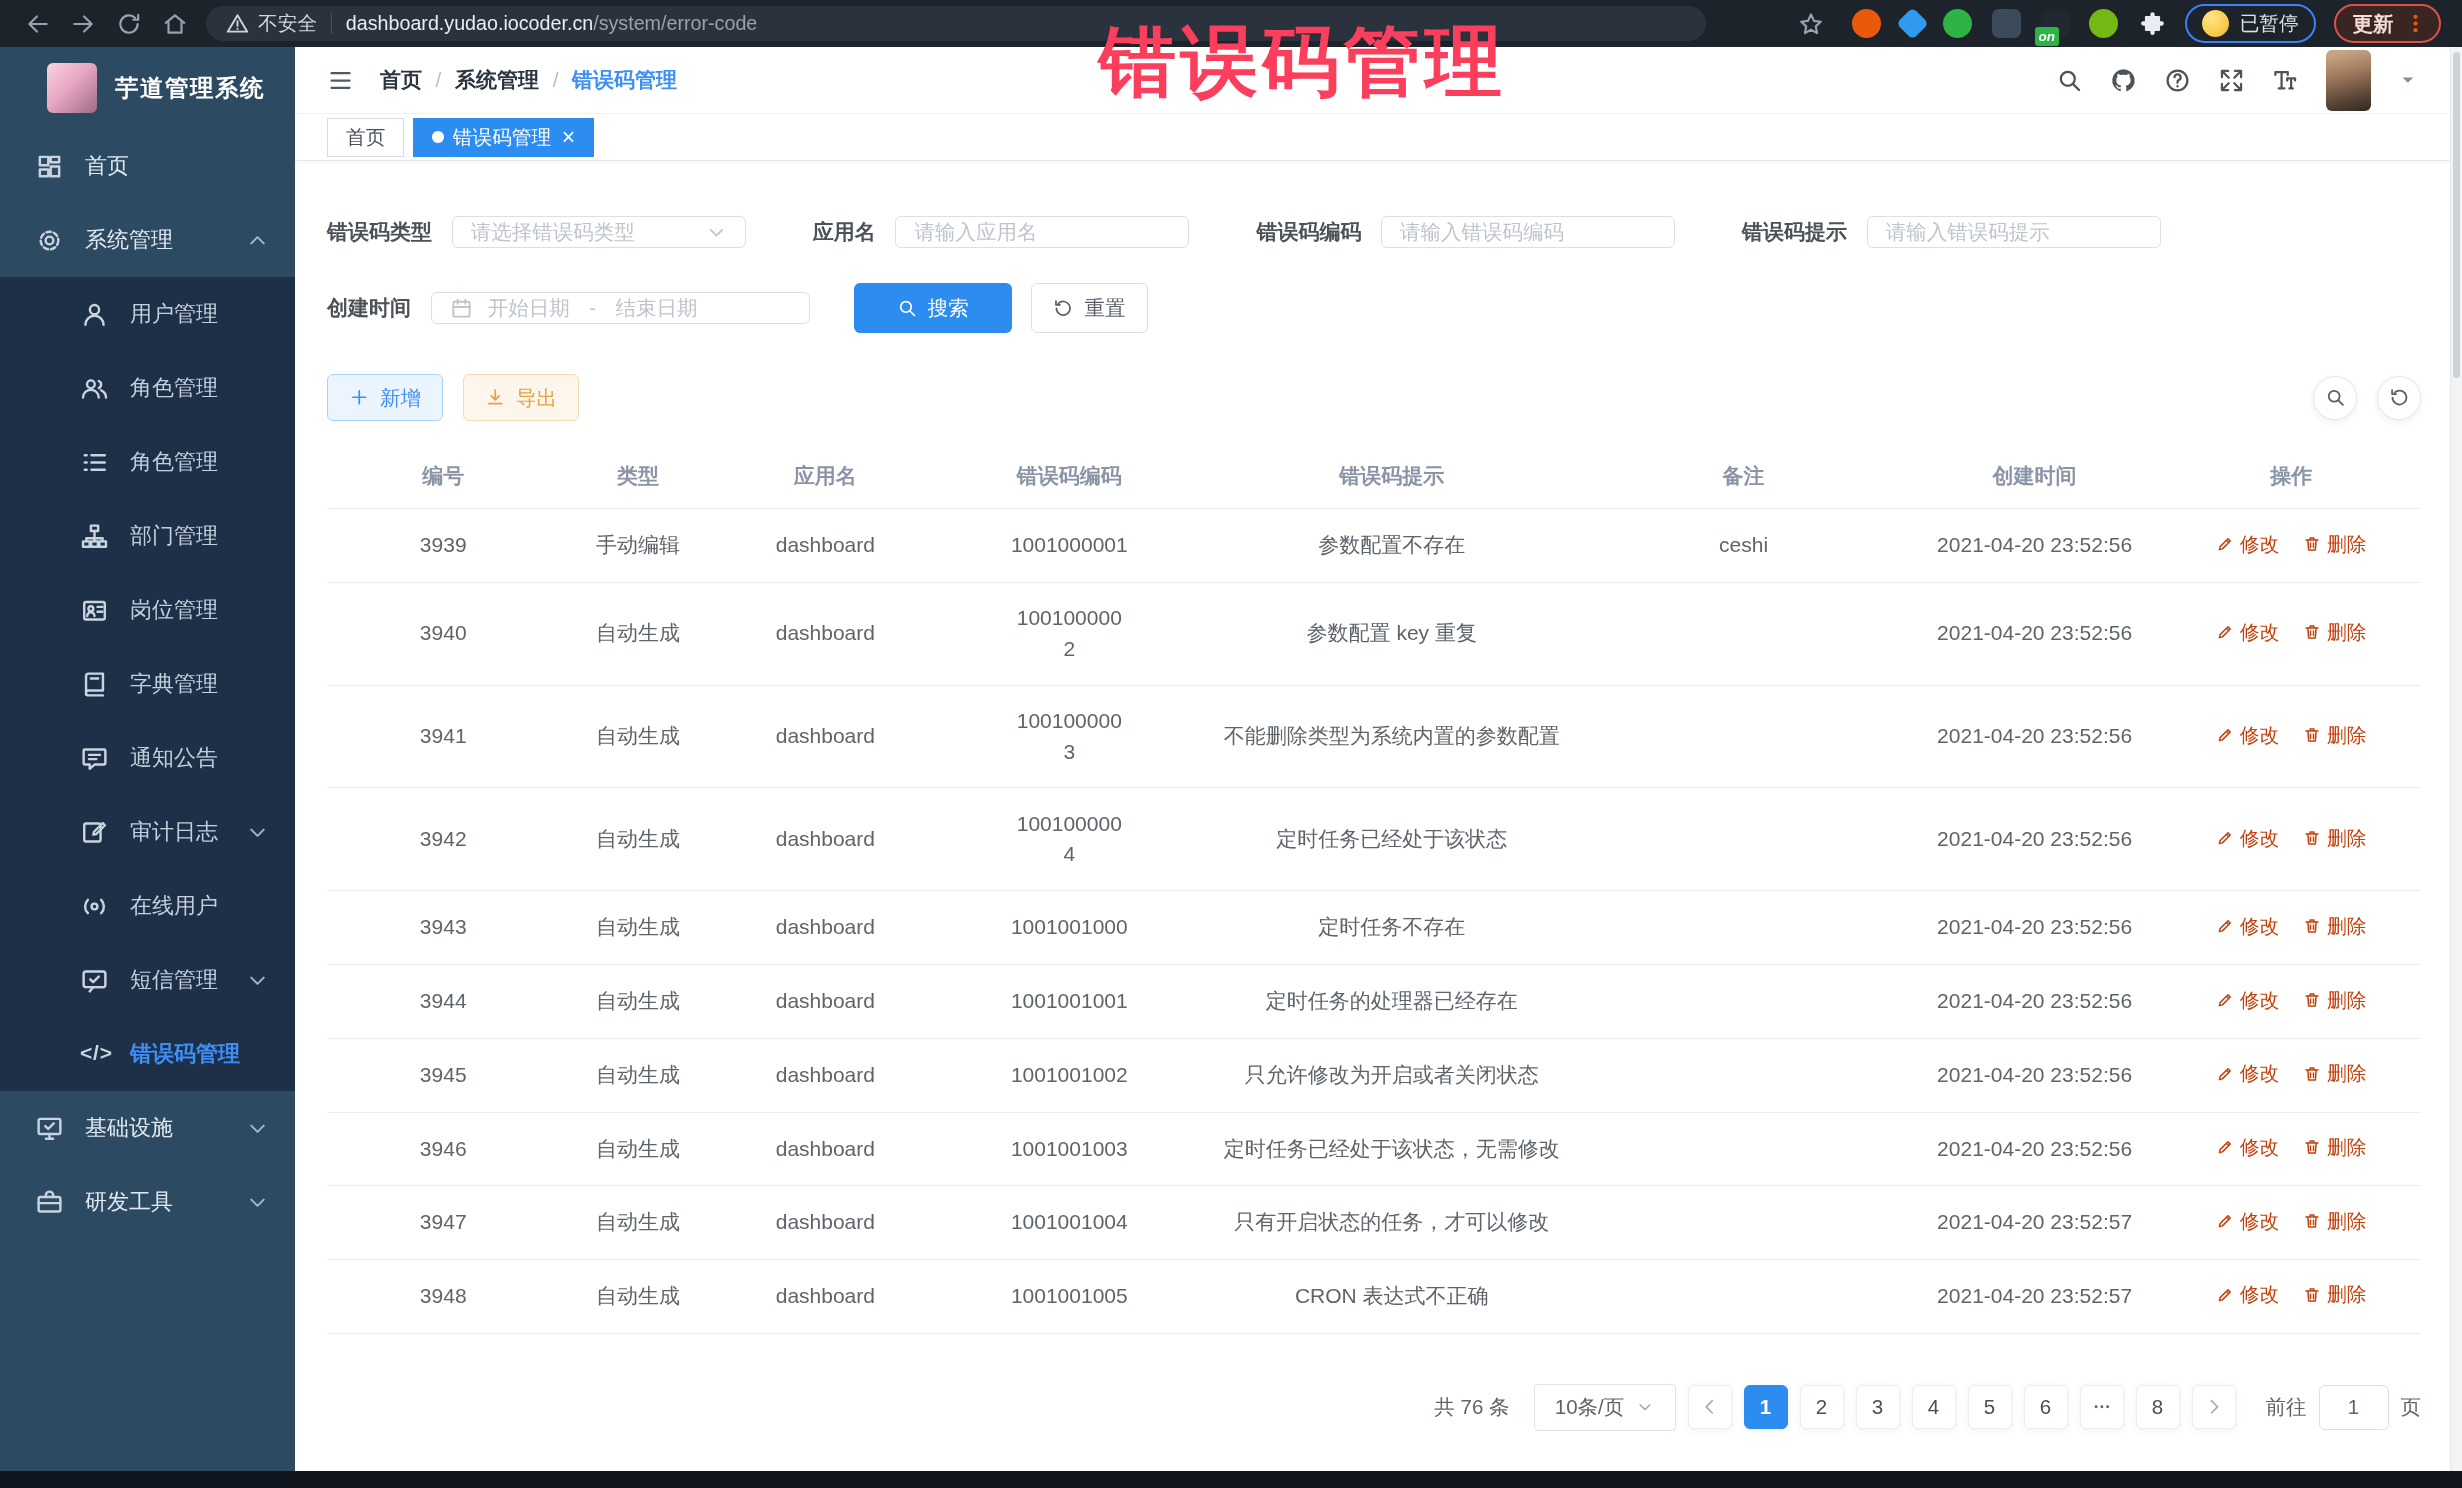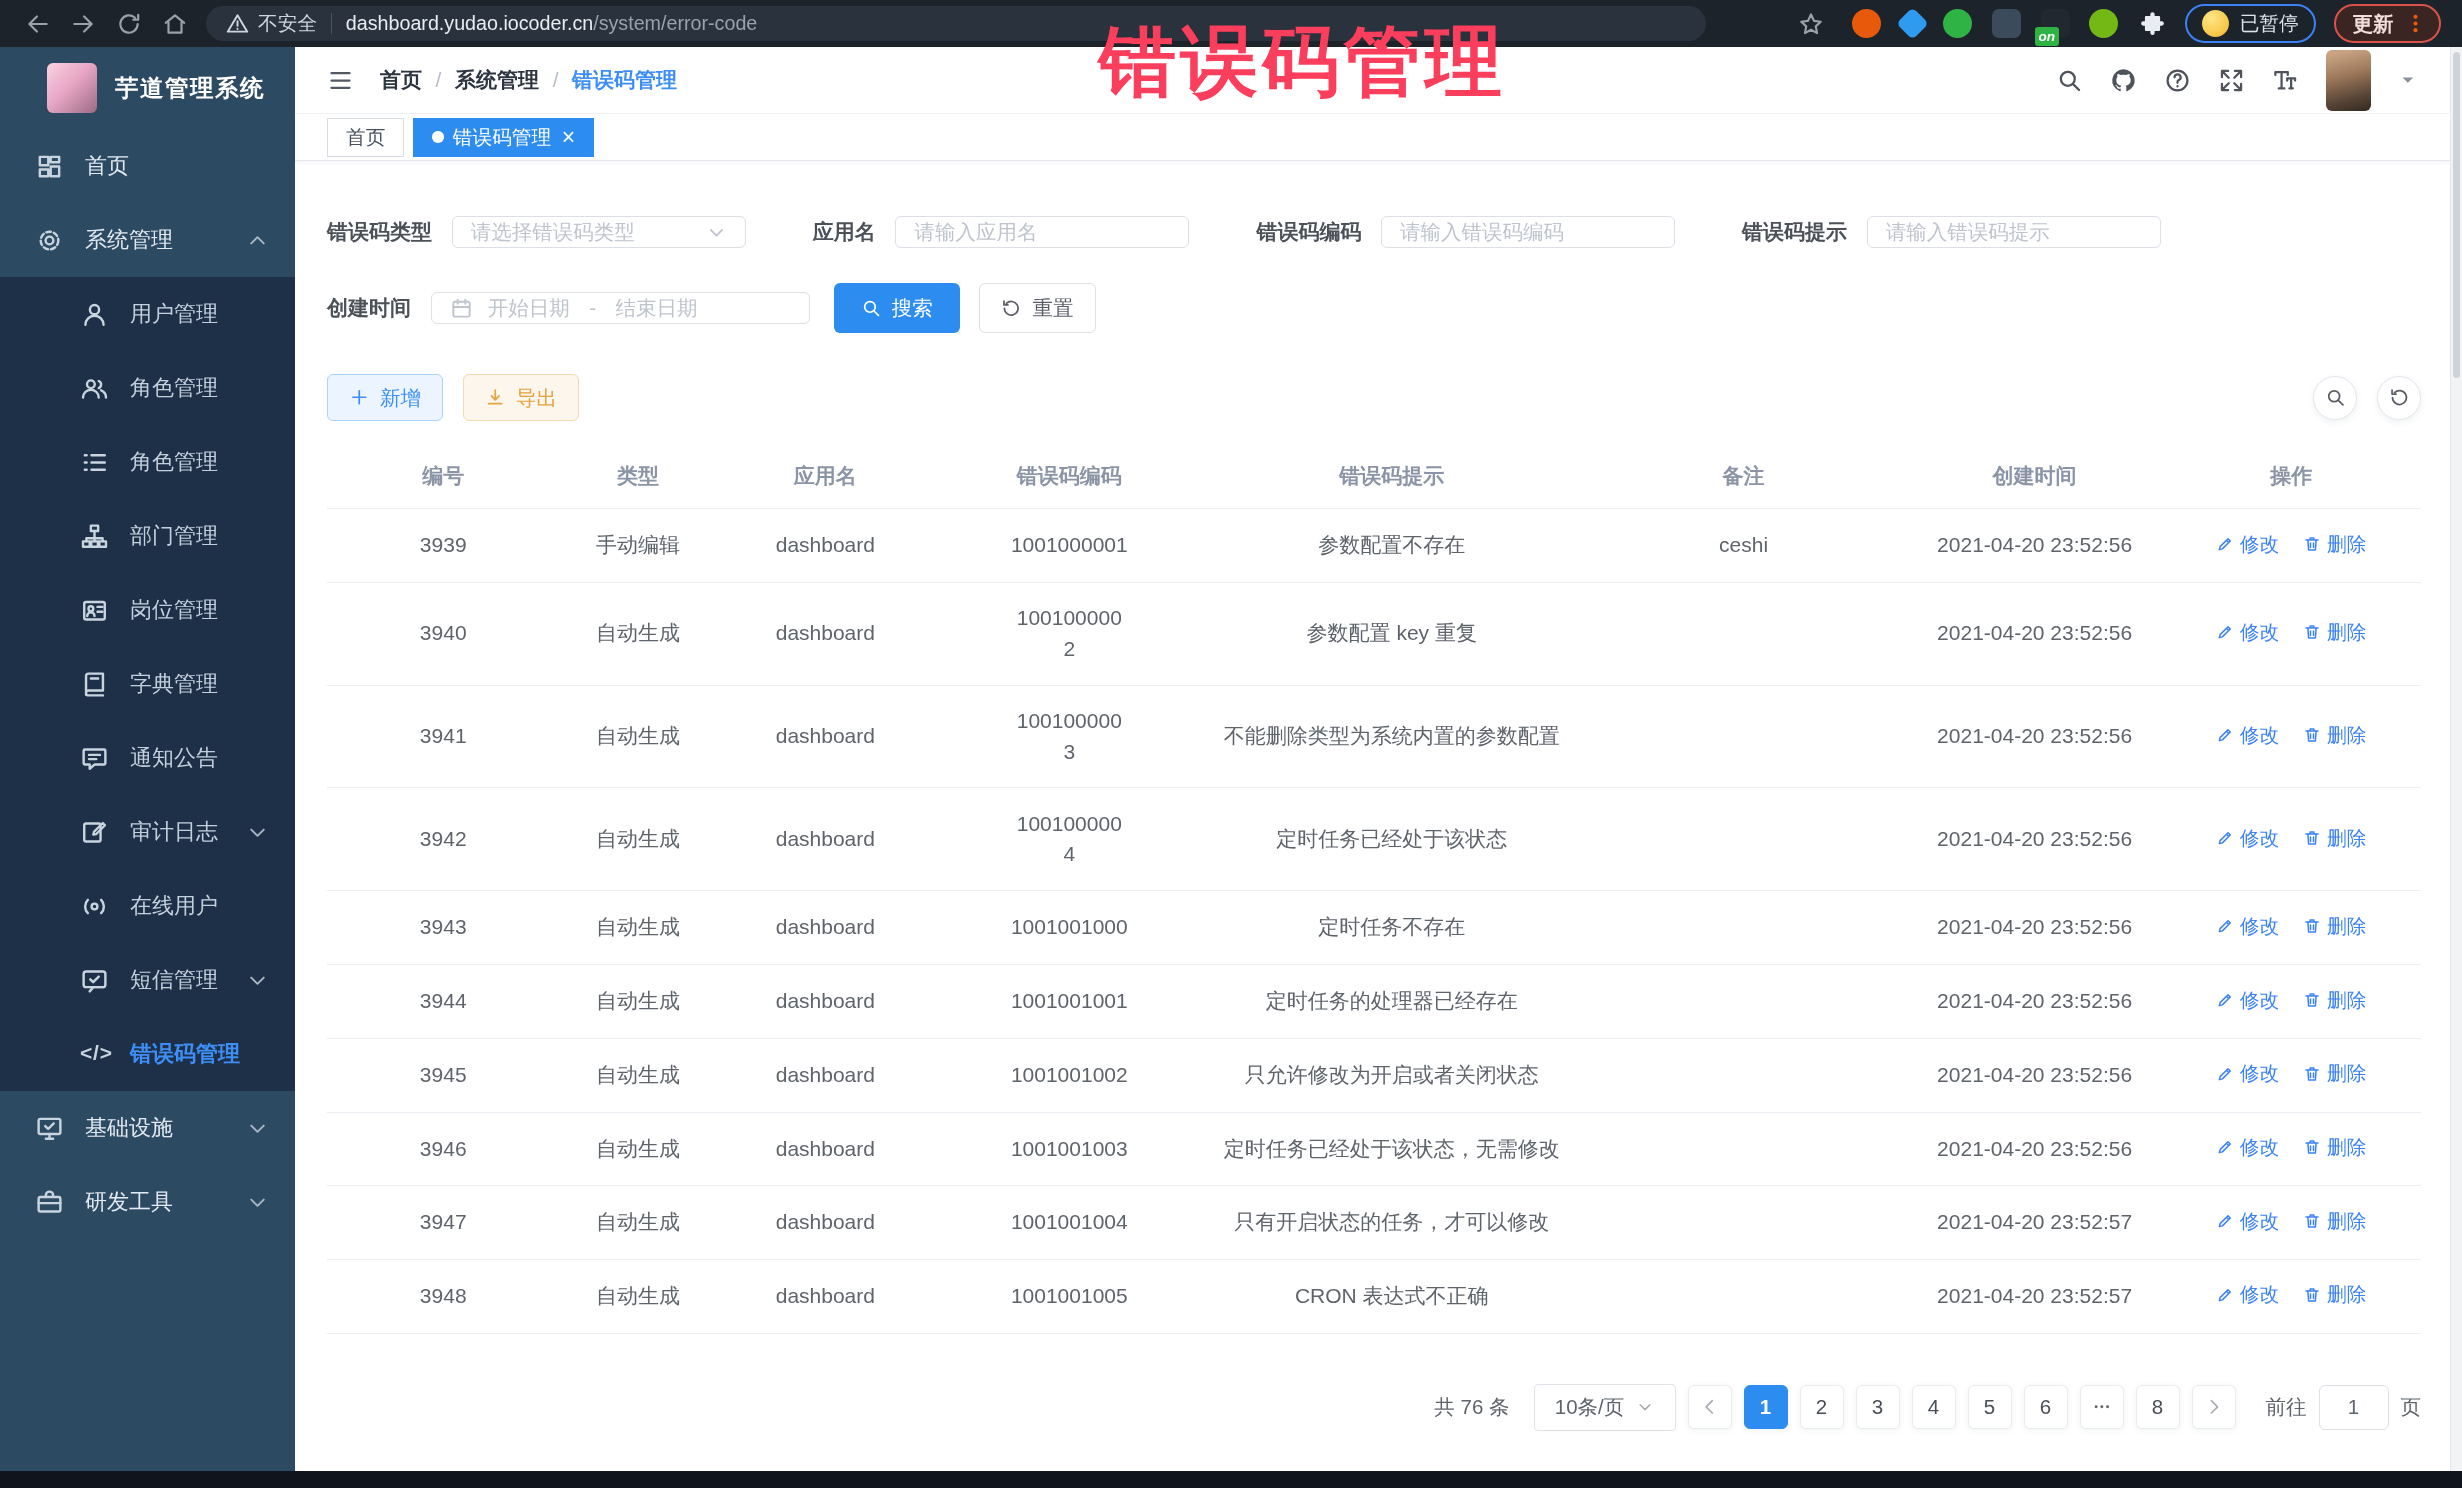--- a/index.html
+++ b/index.html
@@ -88,41 +88,41 @@
   .f-chev { width:21px; height:21px; color:#c0c4cc; flex:none; }
   .row2 { margin-top:35px; display:flex; align-items:center; }
   .date-box { width:379px; gap:15px; cursor:pointer; }
   .f-cal { width:23px; height:23px; color:#c0c4cc; flex:none; }
   .date-box .f-ph { flex:none; }
   .f-dash { color:#bfc4cc; font-size:20.5px; margin:0 4.5px; }
   .btn { height:50px; border:1.5px solid transparent; border-radius:6px; background:#fff;
     display:inline-flex; align-items:center; justify-content:center; gap:10.6px;
     font-size:20.5px; cursor:pointer; font-family:inherit; }
   .b-ic { width:20.5px; height:20.5px; flex:none; }
-  .btn.primary { background:#2d8cf0; color:#fff; padding:0 26px; margin-left:24px; }
+  .btn.primary { background:#2d8cf0; color:#fff; padding:0 42px; margin-left:44px; }
   .btn.plain { border-color:#dcdfe6; color:#5a5e66; padding:0 21px; margin-left:19.7px; }
 
   .toolbar { margin-top:41px; display:flex; align-items:center; }
   .btn.add { height:47px; background:#ecf5ff; border-color:#a9d2ff; color:#3e8ef7; padding:0 21px; }
   .btn.export { height:47px; background:#fdf6ec; border-color:#f5dab1; color:#e6a23c;
     padding:0 21px; margin-left:19.7px; }
   .tool-circles { margin-left:auto; display:flex; gap:19.7px; }
   .circle-btn { width:44px; height:44px; border-radius:50%; background:#fff;
     border:1.5px solid #e3e7ee; box-shadow:0 2.3px 7.6px rgba(31,45,61,.07);
     display:flex; align-items:center; justify-content:center; color:#5a5e66; cursor:pointer; }
   .circle-btn svg { width:21px; height:21px; }
 
   .grid { width:100%; border-collapse:collapse; table-layout:fixed; margin-top:23px; }
   .grid th { font-size:21px; font-weight:700; color:#8a94a6; padding:18px 7.6px;
     text-align:center; border-bottom:1.5px solid #eceef4; }
   .grid td { font-size:21px; color:#5f646b; padding:20.5px 7.6px; text-align:center;
     border-bottom:1.5px solid #eceef4; line-height:1.45; word-break:break-word; }
   .code.wrapped { display:inline-block; width:9.3ch; word-break:break-all; }
   .ops { white-space:nowrap; }
-  .op { color:#3b82f6; font-size:19.7px; display:inline-flex; align-items:center; gap:6px;
+  .op { color:#c2410c; font-size:19.7px; display:inline-flex; align-items:center; gap:6px;
     margin:0 9px; cursor:pointer; text-decoration:none; }
   .op-ic { width:18px; height:18px; flex:none; }
 
   .pagination { display:flex; align-items:center; justify-content:flex-end; gap:12px;
     margin-top:50px; font-size:20.5px; color:#5f646b; }
   .pg-total { margin-right:12px; white-space:nowrap; }
   .pg-size { width:142px; height:47px; border:1.5px solid #e0e4ea; border-radius:4px;
     display:flex; align-items:center; justify-content:center; gap:12px; cursor:pointer; }
   .pg-chev { width:18px; height:18px; color:#a8abb2; flex:none; }
   .pg-pages { display:flex; gap:12px; }

